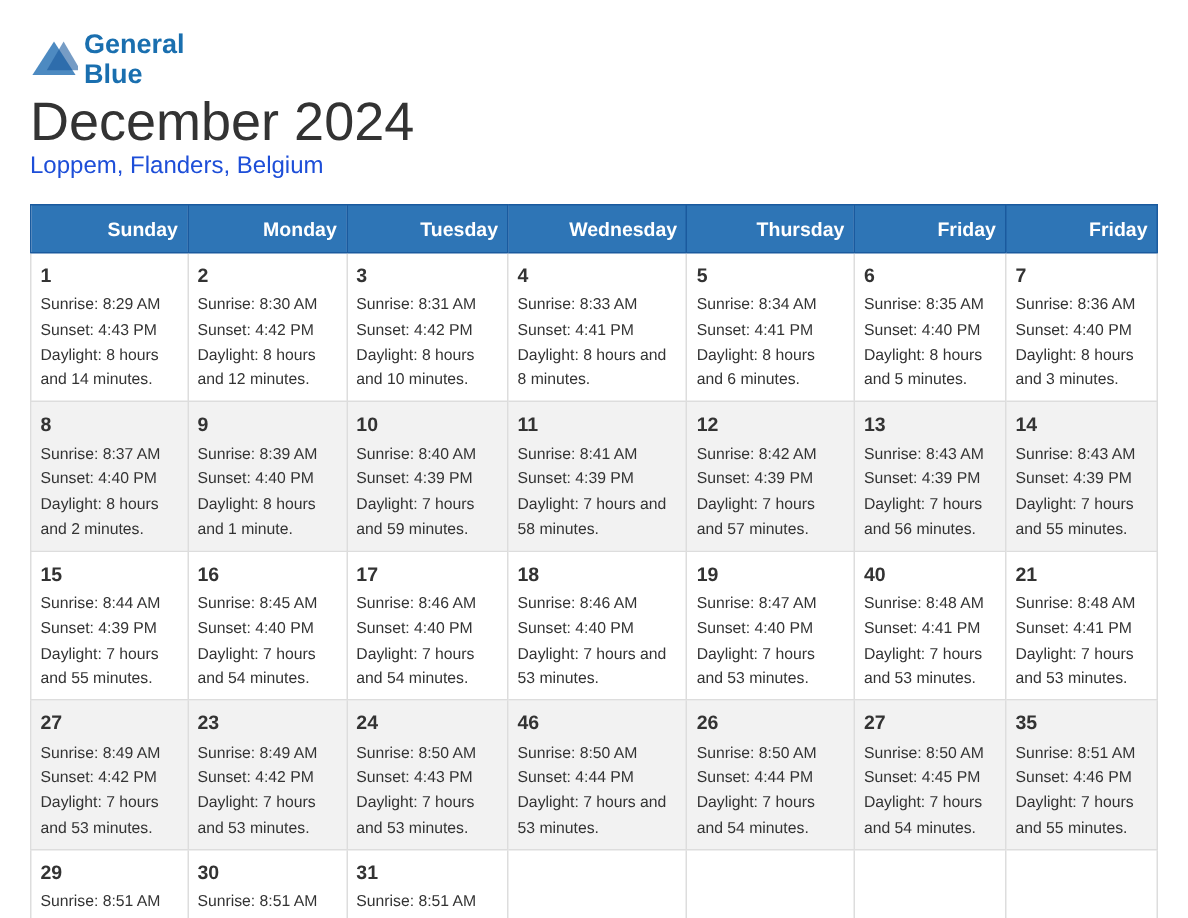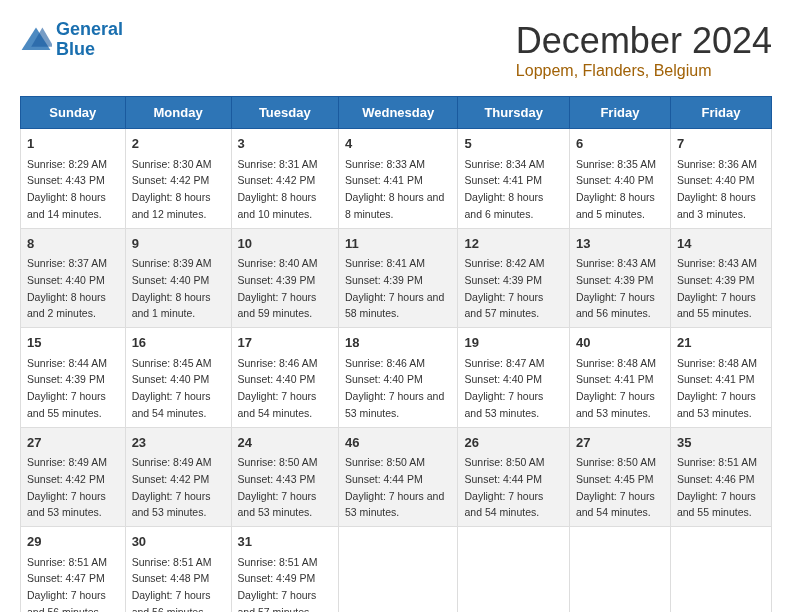--- a/index.html
+++ b/index.html
@@ -8,20 +8,21 @@
       background: #fff;
       width: 792px;
       min-height: 612px;
       padding: 20px;
     }
     .header {
       display: flex;
       justify-content: space-between;
       align-items: flex-start;
       margin-bottom: 16px;
+      flex-direction: column;
     }
     .logo {
       display: flex;
       align-items: center;
       gap: 4px;
     }
     .logo-text {
       font-size: 18px;
       font-weight: bold;
       color: #333;
@@ -37,34 +38,34 @@
     .title-block {
       text-align: left;
     }
     .main-title {
       font-size: 36px;
       font-weight: normal;
       color: #333;
     }
     .subtitle {
       font-size: 16px;
-      color: #a16207;
+      color: #1d4ed8;
     }
     table {
       width: 100%;
       border-collapse: collapse;
       font-size: 11px;
     }
     thead tr {
       background-color: #2e75b6;
       color: #fff;
     }
     thead th {
       padding: 8px 6px;
-      text-align: center;
+      text-align: right;
       font-size: 13px;
       font-weight: bold;
       border: 1px solid #1a5a9e;
     }
     tbody tr {
       background-color: #fff;
     }
     tbody tr:nth-child(even) {
       background-color: #f2f2f2;
     }

